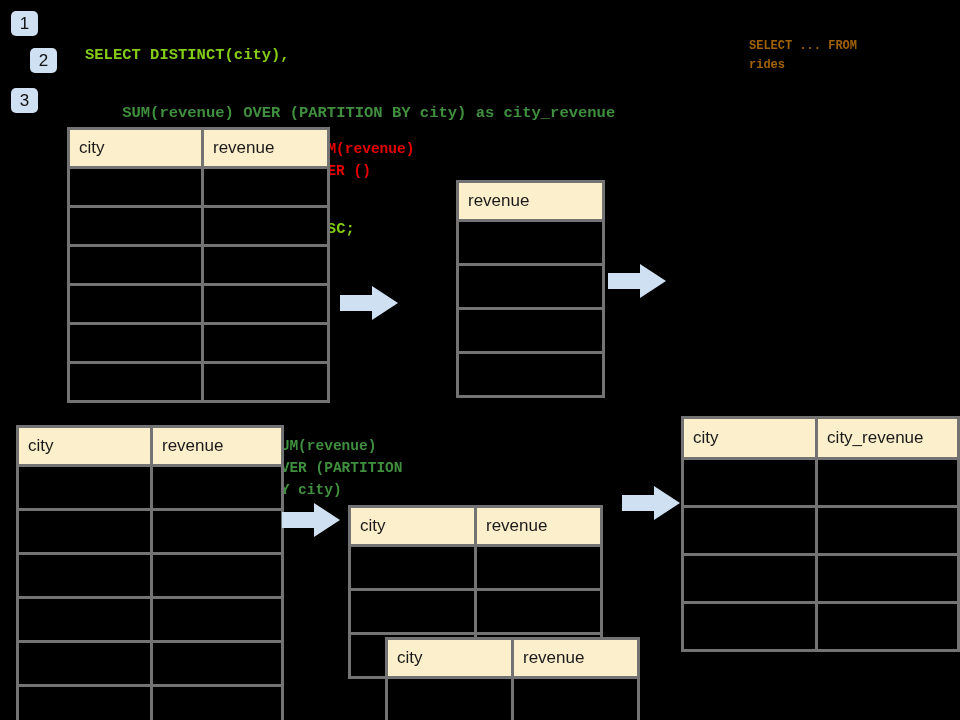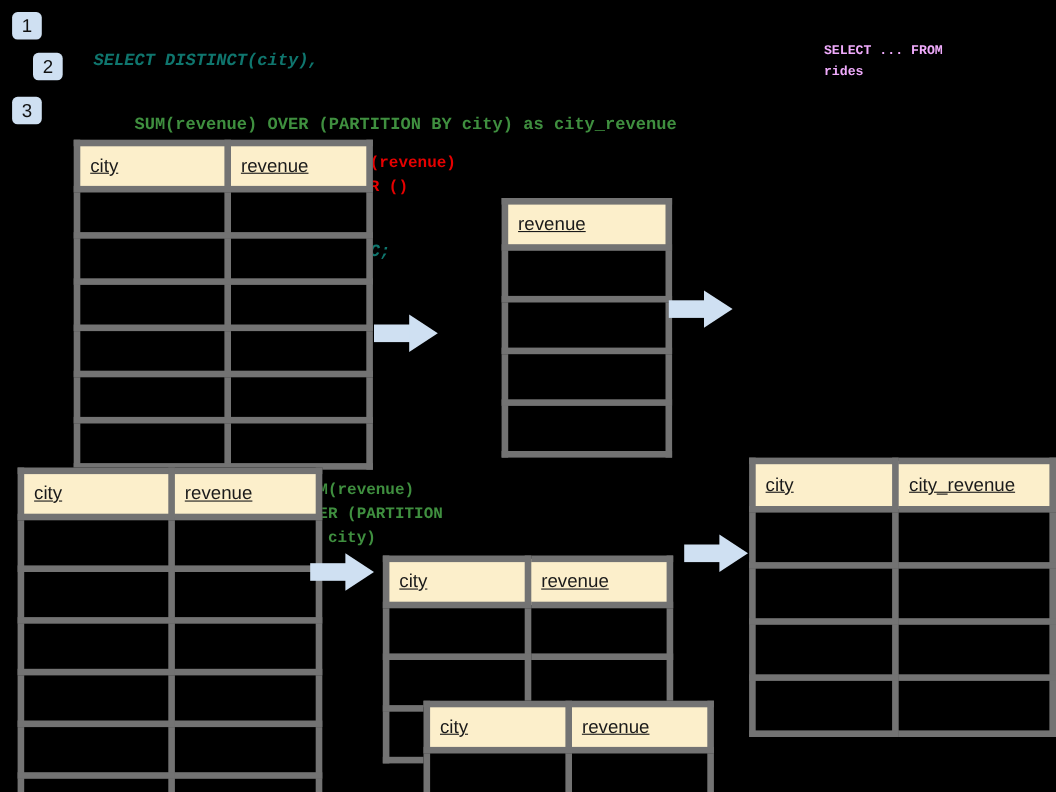--- a/index.html
+++ b/index.html
@@ -36,32 +36,32 @@
   
   .sql {
     position: absolute;
     font-family: "Liberation Mono", monospace;
     font-size: 15.5px;
     font-weight: bold;
     white-space: pre;
     letter-spacing: 0px;
   }
   .sql-line { display: block; height: 22px; }
-  .c-purple { color: #0f766e; font-style: italic; }
+  .c-purple { color: #84cc16; }
   .c-red    { color: #e60000; }
   .c-green  { color: #3f8f3f; }
 
   .side-note {
     position: absolute;
     font-family: "Liberation Mono", monospace;
     font-size: 12px;
     font-weight: bold;
     line-height: 19px;
     white-space: pre;
-    color: #f0abfc;
+    color: #a16207;
   }
 
   
   .anno {
     position: absolute;
     font-family: "Liberation Mono", monospace;
     font-size: 14.5px;
     font-weight: bold;
     line-height: 22px;
     white-space: pre;
@@ -70,24 +70,23 @@
   .anno.green { color: #3f8f3f; }
 
   
   .tbl {
     position: absolute;
     border-collapse: collapse;
     table-layout: fixed;
     background: #000000;
   }
   .tbl td {
-    border: 6px solid #737373;
+    border: 3px solid #737373;
     background: #000000;
     padding: 0;
-    text-decoration: underline;
   }
   .tbl td.hd {
     background: #fcefcb;
     color: #1a1a1a;
     font-family: "Liberation Sans", sans-serif;
     font-size: 17px;
     padding: 0 0 0 9px;
     vertical-align: middle;
   }
 

